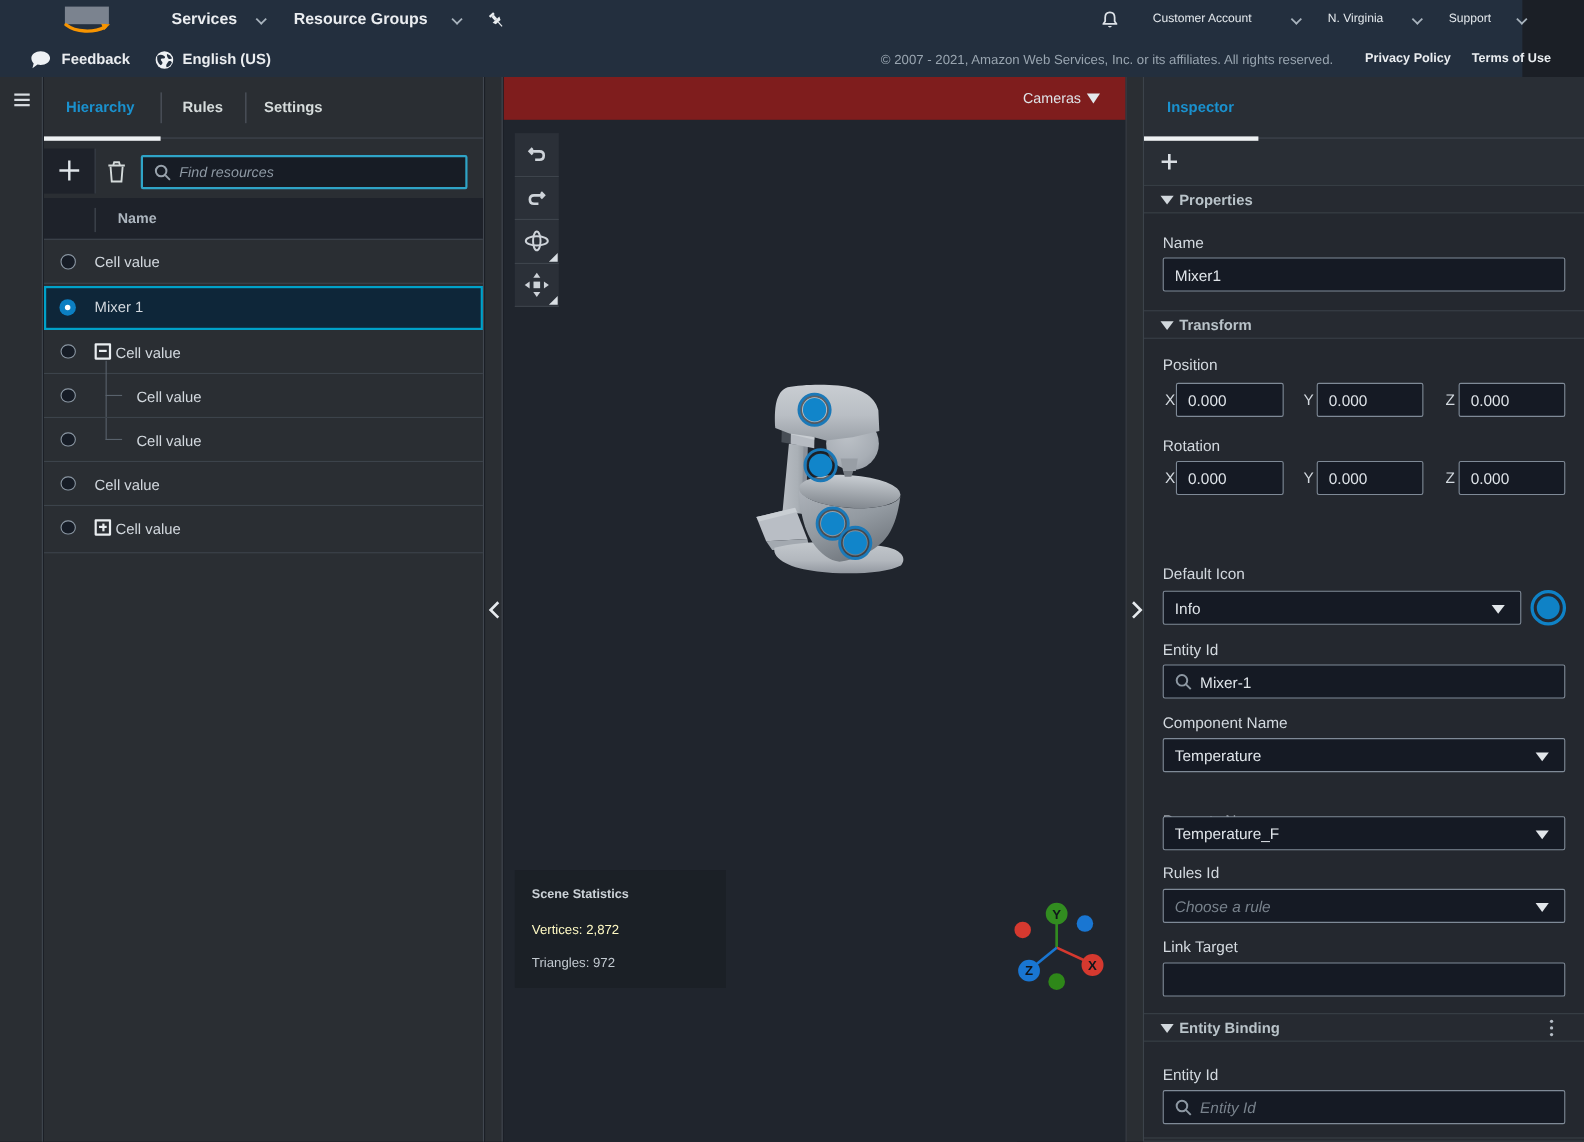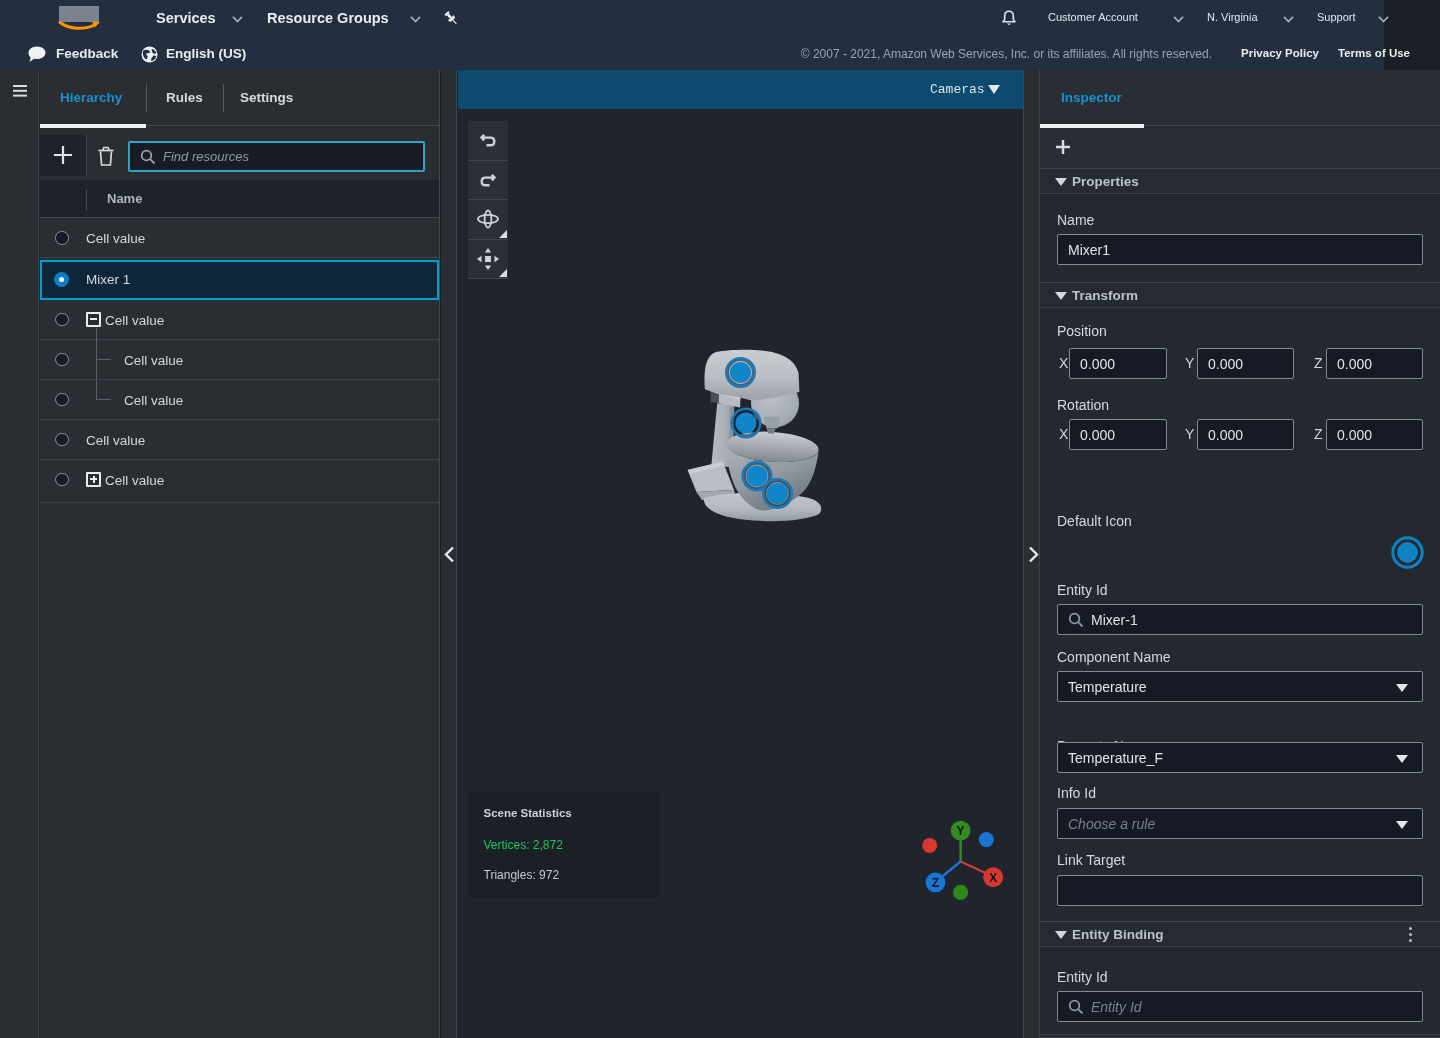--- a/index.html
+++ b/index.html
@@ -49,27 +49,27 @@
 .trow .txt.ind2 { left:84px; }
 .radio { position:absolute; left:15px; top:13px; width:13.5px; height:13.5px; border:1.6px solid #8a96a2; border-radius:50%; background:#161c26; }
 .radio.sel { border:none; background:#0c7fc2; width:15px; height:15px; }
 .radio.sel::after { content:""; position:absolute; left:5px; top:5px; width:5px; height:5px; background:#fff; border-radius:50%; }
 #selrow { position:absolute; left:0; top:189.5px; width:100%; height:40px; background:#0e2639; border:2px solid #00a1c9; }
 .boxicon { position:absolute; left:46px; top:12px; width:15px; height:15px; border:2px solid #e9edf0; border-radius:1px; box-sizing:border-box; }
 .boxicon::after { content:""; position:absolute; left:2px; top:4.5px; width:7px; height:2px; background:#e9edf0; }
 .boxicon.plus::before { content:""; position:absolute; left:4.5px; top:2px; width:2px; height:7px; background:#e9edf0; }
 
 
-#cambar { position:absolute; left:0; top:0; width:100%; height:39px; background:#0c4a6e;font-family:Liberation Mono, monospace; }
+#cambar { position:absolute; left:0; top:0; width:100%; height:39px; background:#7f1d1d; }
 #canvas3d { position:absolute; left:0; top:39px; width:100%; height:929px; background:#20252d; }
 .toolbtn { position:absolute; left:10px; width:40px; height:39.5px; background:#2b3038; border-bottom:1px solid #3e444c; }
 .fold { position:absolute; right:1px; bottom:1px; width:0; height:0; border-left:8px solid transparent; border-bottom:8px solid #d9dee3; }
 #stats { position:absolute; left:9.5px; top:682px; width:192px; height:107px; background:#1b2026; }
 #stats .t { position:absolute; left:16px; top:16px; font-size:11.5px; font-weight:700; color:#ccd2d8; }
-#stats .l1 { position:absolute; left:16px; top:47px; font-size:12px; color:#22c55e; }
+#stats .l1 { position:absolute; left:16px; top:47px; font-size:12px; color:#fef9c3; }
 #stats .l2 { position:absolute; left:16px; top:77px; font-size:12px; color:#c2c9d0; }
 
 
 .sechead { position:absolute; left:0; width:100%; height:26px; background:#262a31; border-top:1px solid #394047; border-bottom:1px solid #394047; }
 .sechead .st { position:absolute; left:32px; top:5px; font-size:13.5px; font-weight:700; color:#b9c3c9; }
 .tri { position:absolute; left:15px; top:9px; width:0; height:0; border-left:6.5px solid transparent; border-right:6.5px solid transparent; border-top:8.5px solid #d2d8dd; }
 .dots { position:absolute; right:28px; top:5px; width:3px; height:15px; }
 .dots::before { content:""; position:absolute; left:0; top:0; width:3px; height:3px; border-radius:50%; background:#b6bec7; box-shadow:0 6px 0 #b6bec7, 0 12px 0 #b6bec7; }
 .lbl { position:absolute; left:17px; font-size:14px; color:#d3d9df; }
 .inp { position:absolute; background:#151a24; border:1px solid #7f8a97; border-radius:2px; height:31px; font-size:14px; color:#dfe4e9; }
@@ -387,20 +387,24 @@
     <span class="xyz" style="left:145px; top:356px;">Y</span>
     <div class="inp" style="left:157px; top:349px; width:96.5px;">
         <span class="v">0.000</span>
       </div>
     <span class="xyz" style="left:274px; top:356px;">Z</span>
     <div class="inp" style="left:286px; top:349px; width:97px;">
         <span class="v">0.000</span>
       </div>
 
     <span class="lbl" style="top:443px;">Default Icon</span>
+    <div class="inp" style="left:17px; top:467px; width:325.5px;">
+        <span class="v">Info</span>
+        <span class="dtri" style="right:14px;"></span>
+      </div>
     <svg class="abs" style="left:351px; top:465.5px;" width="33" height="33" viewBox="0 0 33 33">
       <circle cx="16.5" cy="16.5" r="10.4" fill="#0f82c6"></circle>
       <circle cx="16.5" cy="16.5" r="14.7" fill="none" stroke="#0f82c6" stroke-width="3"></circle>
     </svg>
     <span class="lbl" style="top:512px;">Entity Id</span>
     <div class="inp" style="left:17px; top:534px; width:366px;">
       <svg class="abs" style="left:10px; top:7px;" width="16" height="16" viewBox="0 0 16 16">
           <circle cx="6.5" cy="6.5" r="4.8" fill="none" stroke="#8d98a3" stroke-width="1.8"></circle>
           <path d="M10.2 10.2 L14.5 14.5" stroke="#8d98a3" stroke-width="1.8"></path>
         </svg>
@@ -409,21 +413,21 @@
     <span class="lbl" style="top:579px;">Component Name</span>
     <div class="inp" style="left:17px; top:601px; width:366px;">
         <span class="v">Temperature</span>
         <span class="dtri" style="right:14px;"></span>
       </div>
     <span class="lbl" style="top:668px;text-align:center;">Property Name</span>
     <div class="inp" style="left:17px; top:672px; width:366px;">
         <span class="v">Temperature_F</span>
         <span class="dtri" style="right:14px;"></span>
       </div>
-    <span class="lbl" style="top:715px;">Info Id</span>
+    <span class="lbl" style="top:715px;">Rules Id</span>
     <div class="inp" style="left:17px; top:738px; width:366px;">
         <span class="phv">Choose a rule</span>
         <span class="dtri" style="right:14px;"></span>
       </div>
     <span class="lbl" style="top:782px;">Link Target</span>
     <div class="inp" style="left:17px; top:805px; width:366px;"></div>
 
     <div class="sechead" style="top:851px;">
         <span class="tri"></span>
         <span class="st">Entity Binding</span>

